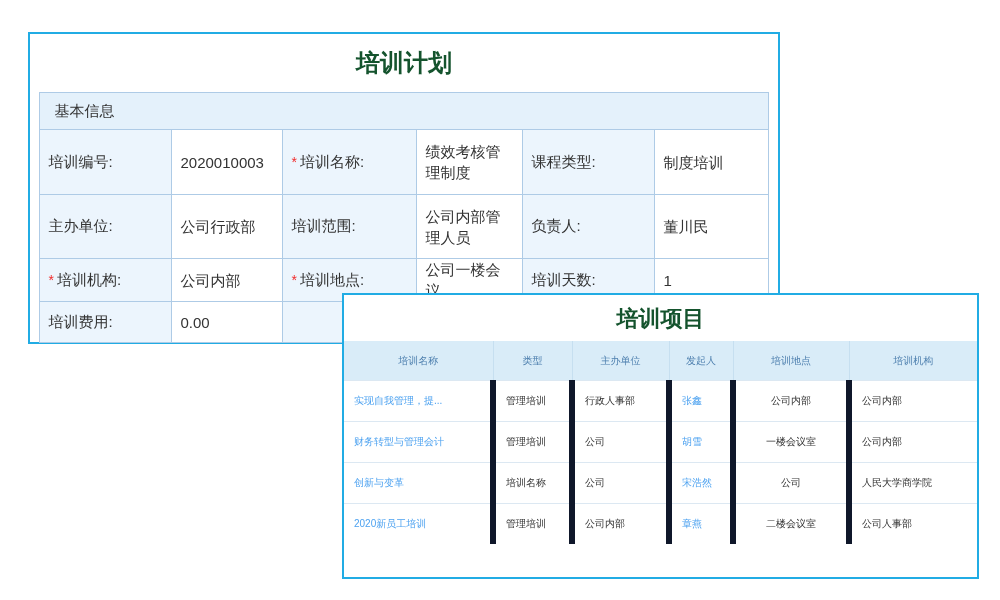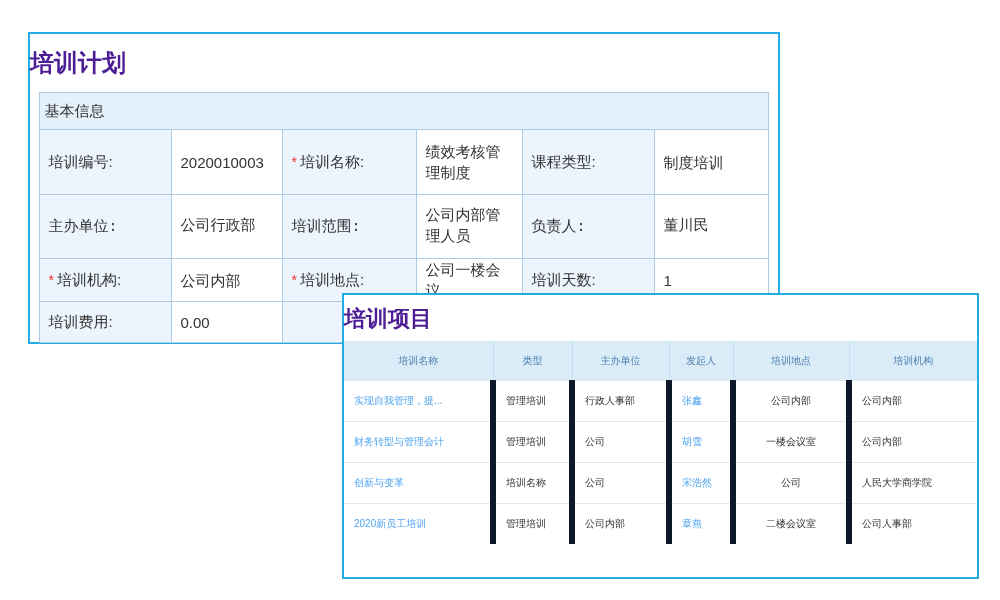--- a/index.html
+++ b/index.html
@@ -5,31 +5,31 @@
   html,body{margin:0;padding:0;}
   body{
     width:1000px;height:600px;position:relative;background:#ffffff;
     font-family:"Liberation Sans","DejaVu Sans",sans-serif;
     overflow:hidden;
   }
   .panel{position:absolute;background:#fff;border:2px solid #21ace4;box-sizing:border-box;}
   #panel-plan{left:28px;top:32px;width:752px;height:312px;z-index:1;}
   #panel-projects{left:342px;top:293px;width:637px;height:286px;z-index:2;}
 
-  .panel-title{margin:0;text-align:left;font-weight:bold;color:#4c1d95;}
+  .panel-title{margin:0;text-align:center;font-weight:bold;color:#14532d;}
   #panel-plan .panel-title{height:58px;line-height:58px;font-size:24px;}
   #panel-projects .panel-title{height:46px;line-height:48px;font-size:22px;}
 
   table.form{width:728px;margin:0 auto;border-collapse:collapse;table-layout:fixed;font-size:15px;color:#333;}
   table.form td{border:1px solid #aecbe6;padding:0 8px;overflow:hidden;}
-  tr.section-row td{background:#e4f1fb;height:36px;padding-left:4px;text-align:left;color:#333;}
+  tr.section-row td{background:#e4f1fb;height:36px;padding-left:14px;text-align:left;color:#333;}
   td.lbl{background:#ecf5fd;text-align:left;}
   td.val{background:#fff;text-align:left;line-height:21px;}
   tr.h65{height:65px;}
-  tr.h64{height:64px;font-family:Liberation Mono, monospace;}
+  tr.h64{height:64px;}
   tr.h42{height:42px;}
   tr.h41{height:41px;}
   .req{color:#f12b2b;margin-right:3px;font-size:14px;}
 
   table.grid{width:100%;border-collapse:collapse;table-layout:fixed;font-size:10px;color:#333;}
   table.grid th{height:39px;background:#d9ecf8;color:#4d7fae;font-weight:normal;text-align:center;
     border-left:1px solid #c6dff0;padding:0 4px;}
   table.grid th:first-child{border-left:none;}
   table.grid td{height:40px;border-top:1px solid #dce8f2;border-left:6px solid #0f172a;
     padding:0 10px;white-space:nowrap;overflow:hidden;text-align:left;}

